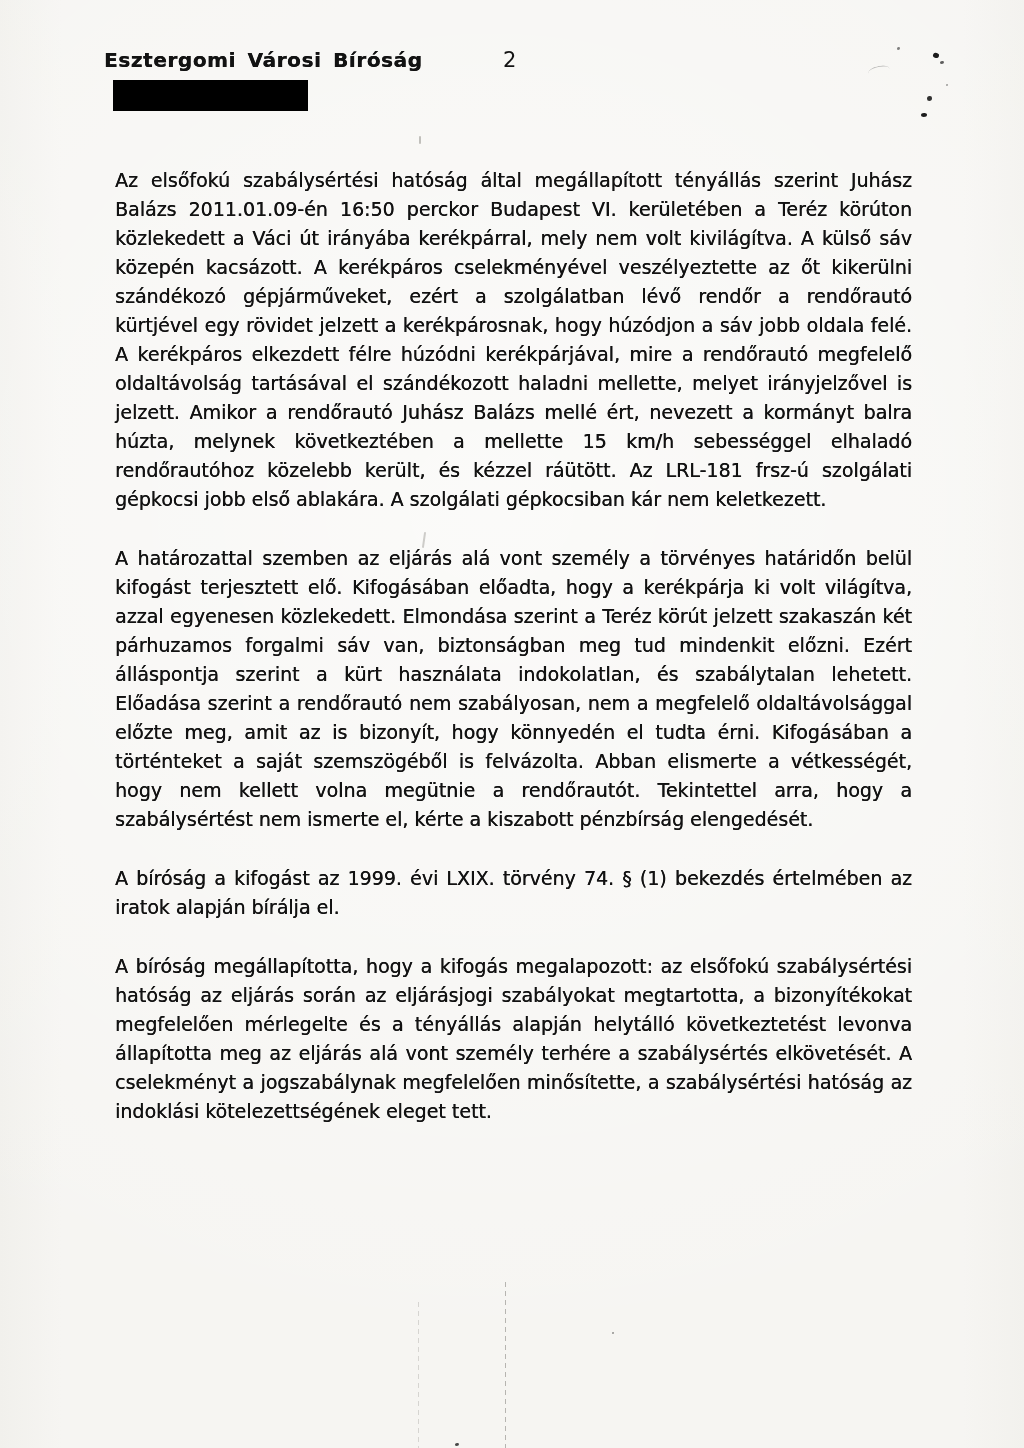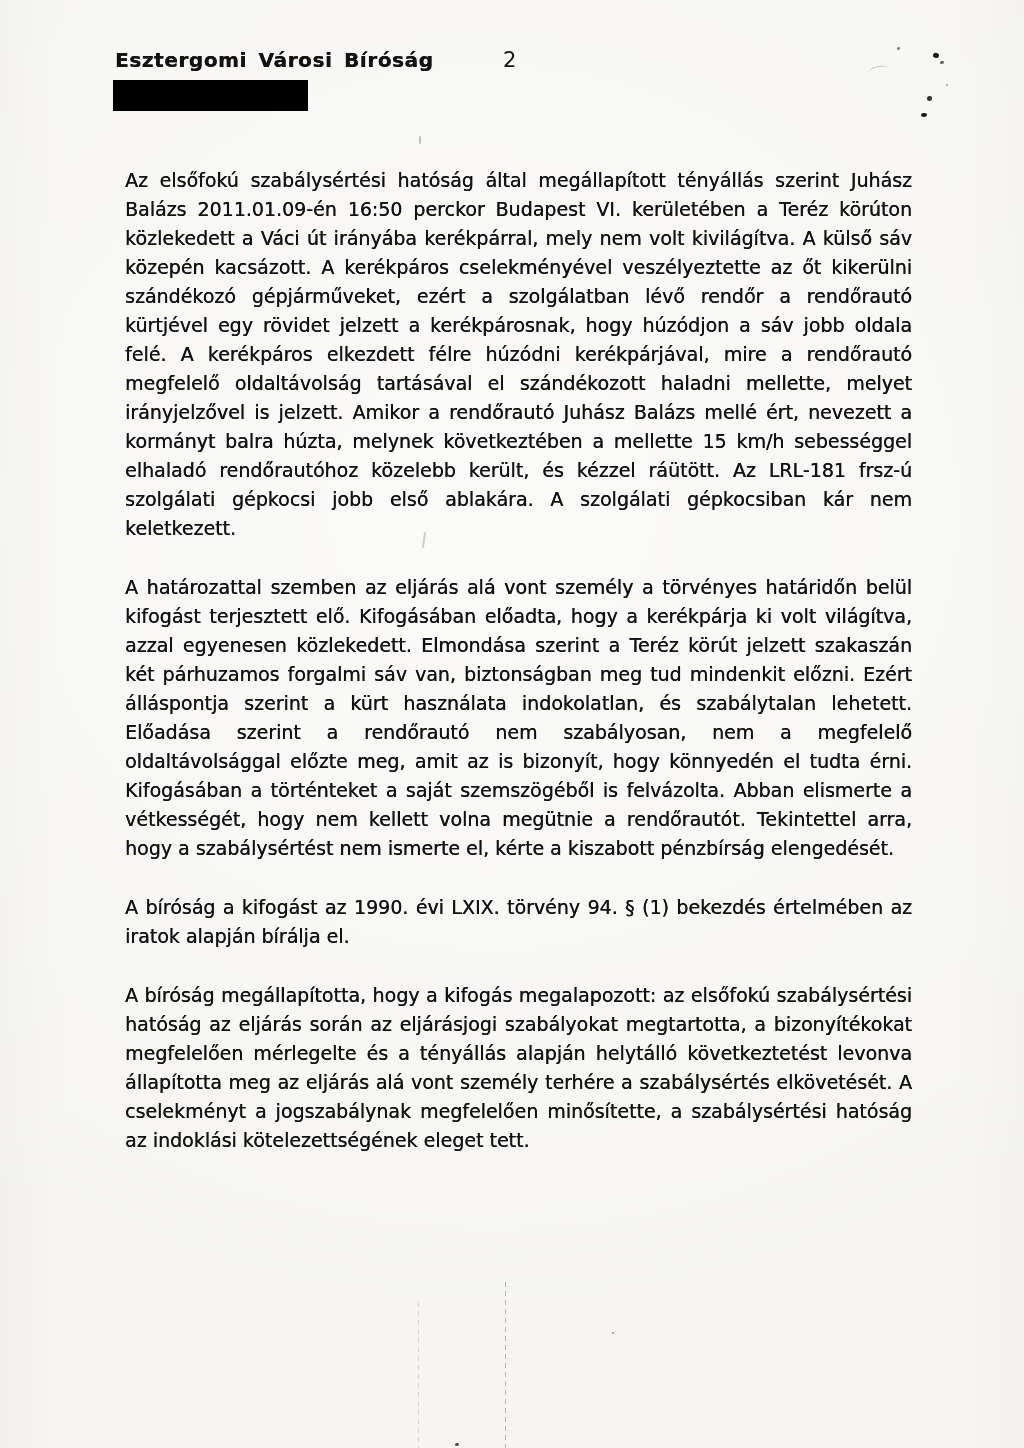--- a/index.html
+++ b/index.html
@@ -18,21 +18,21 @@
       radial-gradient(ellipse 120% 80% at 48% 35%, rgba(255,255,255,0.55), rgba(255,255,255,0) 75%),
       linear-gradient(90deg, #f1f0ec 0%, #f6f5f2 6%, #f6f5f2 94%, #f2f1ed 100%),
       #f5f4f1;
     font-family: "DejaVu Sans", "Liberation Sans", sans-serif;
     color: #121212;
   }
 
   
   .court-name {
     position: absolute;
-    left: 115px;
+    left: 104px;
     top: 48px;
     font-size: 20px;
     font-weight: bold;
     letter-spacing: 0.6px;
     word-spacing: 4px;
     white-space: nowrap;
     text-shadow: 0.3px 0 0 currentColor;
   }
   .page-number {
     position: absolute;
@@ -55,21 +55,21 @@
     left: 115px;
     top: 166px;
     width: 797px;
     font-size: 19px;
     line-height: 29px;
     text-align: justify;
     text-align-last: left;
     text-shadow: 0.3px 0 0 currentColor;
   }
   .body-text p {
-    margin: 0 0 30px 10px;
+    margin: 0 0 30px 0;
   }
 
   
   .speck {
     position: absolute;
     background: #1c1c1c;
     border-radius: 50% 40% 55% 45%;
   }
   .speck.s1 { left: 897px; top: 47px;  width: 3px; height: 3px; opacity: .55; }
   .speck.s2 { left: 933px; top: 53px;  width: 6px; height: 5px; transform: rotate(18deg); }
@@ -121,21 +121,21 @@
 
   <div class="court-name">Esztergomi Városi Bíróság</div>
 
   <div class="page-number">2</div>
 
   <div class="redaction-bar"></div>
 
   <div class="body-text">
     <p>Az elsőfokú szabálysértési hatóság által megállapított tényállás szerint Juhász Balázs 2011.01.09-én 16:50 perckor Budapest VI. kerületében a Teréz körúton közlekedett a Váci út irányába kerékpárral, mely nem volt kivilágítva. A külső sáv közepén kacsázott. A kerékpáros cselekményével veszélyeztette az őt kikerülni szándékozó gépjárműveket, ezért a szolgálatban lévő rendőr a rendőrautó kürtjével egy rövidet jelzett a kerékpárosnak, hogy húzódjon a sáv jobb oldala felé. A kerékpáros elkezdett félre húzódni kerékpárjával, mire a rendőrautó megfelelő oldaltávolság tartásával el szándékozott haladni mellette, melyet irányjelzővel is jelzett. Amikor a rendőrautó Juhász Balázs mellé ért, nevezett a kormányt balra húzta, melynek következtében a mellette 15 km/h sebességgel elhaladó rendőrautóhoz közelebb került, és kézzel ráütött. Az LRL-181 frsz-ú szolgálati gépkocsi jobb első ablakára. A szolgálati gépkocsiban kár nem keletkezett.</p>
     <p>A határozattal szemben az eljárás alá vont személy a törvényes határidőn belül kifogást terjesztett elő. Kifogásában előadta, hogy a kerékpárja ki volt világítva, azzal egyenesen közlekedett. Elmondása szerint a Teréz körút jelzett szakaszán két párhuzamos forgalmi sáv van, biztonságban meg tud mindenkit előzni. Ezért álláspontja szerint a kürt használata indokolatlan, és szabálytalan lehetett. Előadása szerint a rendőrautó nem szabályosan, nem a megfelelő oldaltávolsággal előzte meg, amit az is bizonyít, hogy könnyedén el tudta érni. Kifogásában a történteket a saját szemszögéből is felvázolta. Abban elismerte a vétkességét, hogy nem kellett volna megütnie a rendőrautót. Tekintettel arra, hogy a szabálysértést nem ismerte el, kérte a kiszabott pénzbírság elengedését.</p>
-    <p>A bíróság a kifogást az 1990. évi LXIX. törvény 94. § (1) bekezdés értelmében az iratok alapján bírálja el.</p>
+    <p>A bíróság a kifogást az 1999. évi LXIX. törvény 74. § (1) bekezdés értelmében az iratok alapján bírálja el.</p>
     <p>A bíróság megállapította, hogy a kifogás megalapozott: az elsőfokú szabálysértési hatóság az eljárás során az eljárásjogi szabályokat megtartotta, a bizonyítékokat megfelelően mérlegelte és a tényállás alapján helytálló következtetést levonva állapította meg az eljárás alá vont személy terhére a szabálysértés elkövetését. A cselekményt a jogszabálynak megfelelően minősítette, a szabálysértési hatóság az indoklási kötelezettségének eleget tett.</p>
   </div>
 
   <div class="speck s1"></div>
   <div class="speck s2"></div>
   <div class="speck s3"></div>
   <div class="speck s4"></div>
   <div class="speck s5"></div>
   <div class="speck s6"></div>
   <div class="speck s7"></div>

